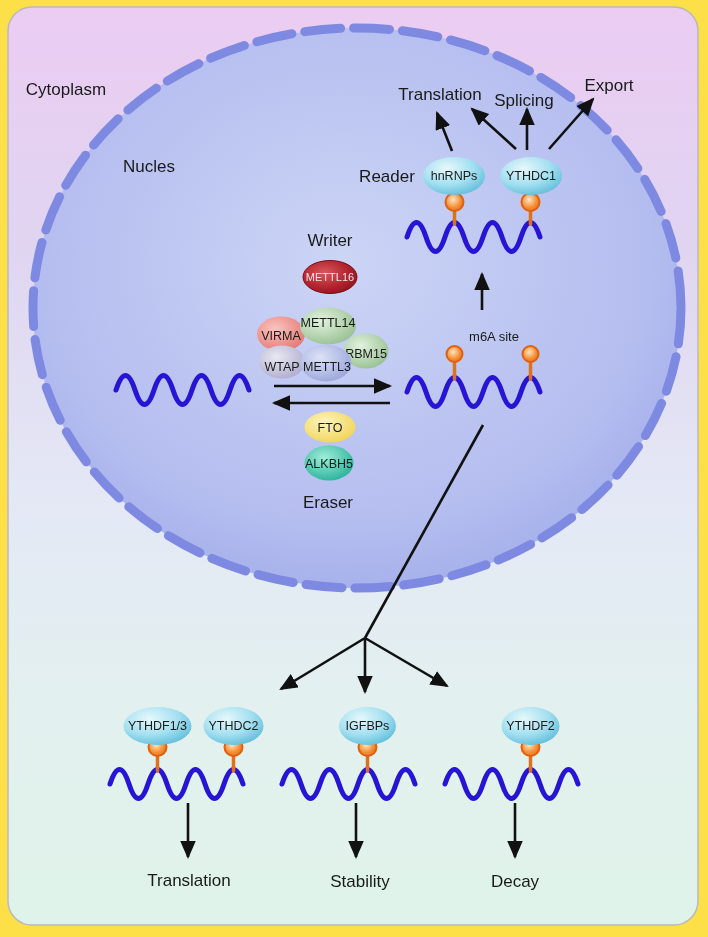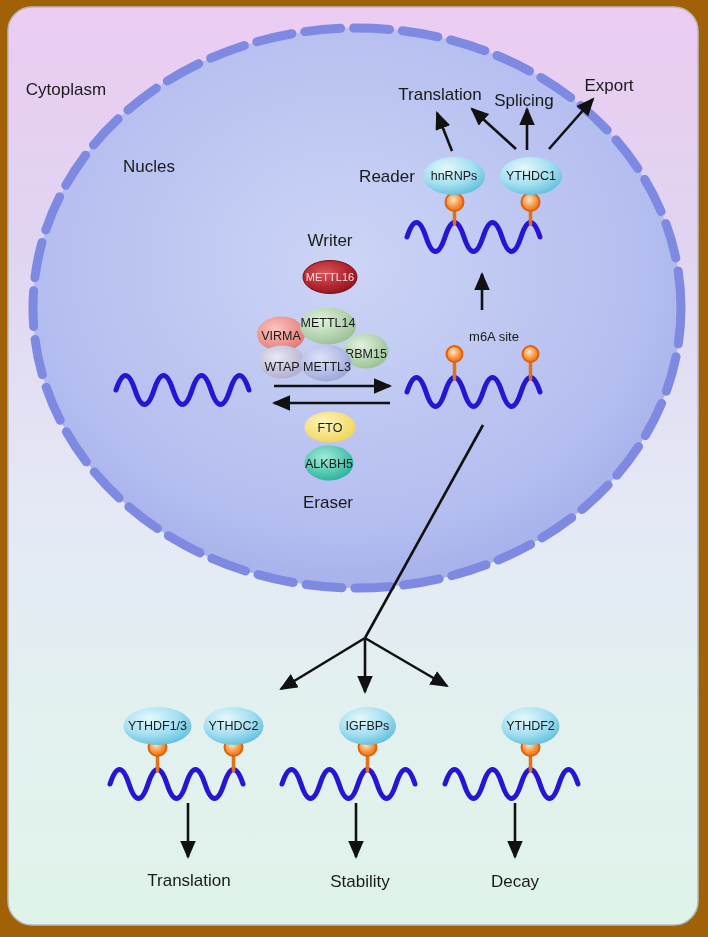--- a/index.html
+++ b/index.html
@@ -1,16 +1,16 @@
 <!DOCTYPE html>
 <html><head>
 <meta charset="utf-8">
 <style>
   html,body{margin:0;padding:0;background:#ffffff;}
-  .stage{width:708px;height:937px;position:relative;background:#a16207;}
+  .stage{width:708px;height:937px;position:relative;background:#fde047;}
   svg{display:block;}
   text{font-family:"Liberation Sans","DejaVu Sans",sans-serif;fill:#1a1a1a;}
   .lbl{font-size:17px;}
   .lbl-sm{font-size:13px;}
   .prot{font-size:12.5px;}
   .prot-sm{font-size:11px;}
   .prot-light{fill:#efe6e6;}
   .rna{fill:none;stroke:#2814d4;stroke-width:5;stroke-linecap:round;}
   .stem{stroke:#e0701c;stroke-width:3.5;stroke-linecap:round;}
   .arrow{stroke:#111111;stroke-width:2.6;fill:none;}

